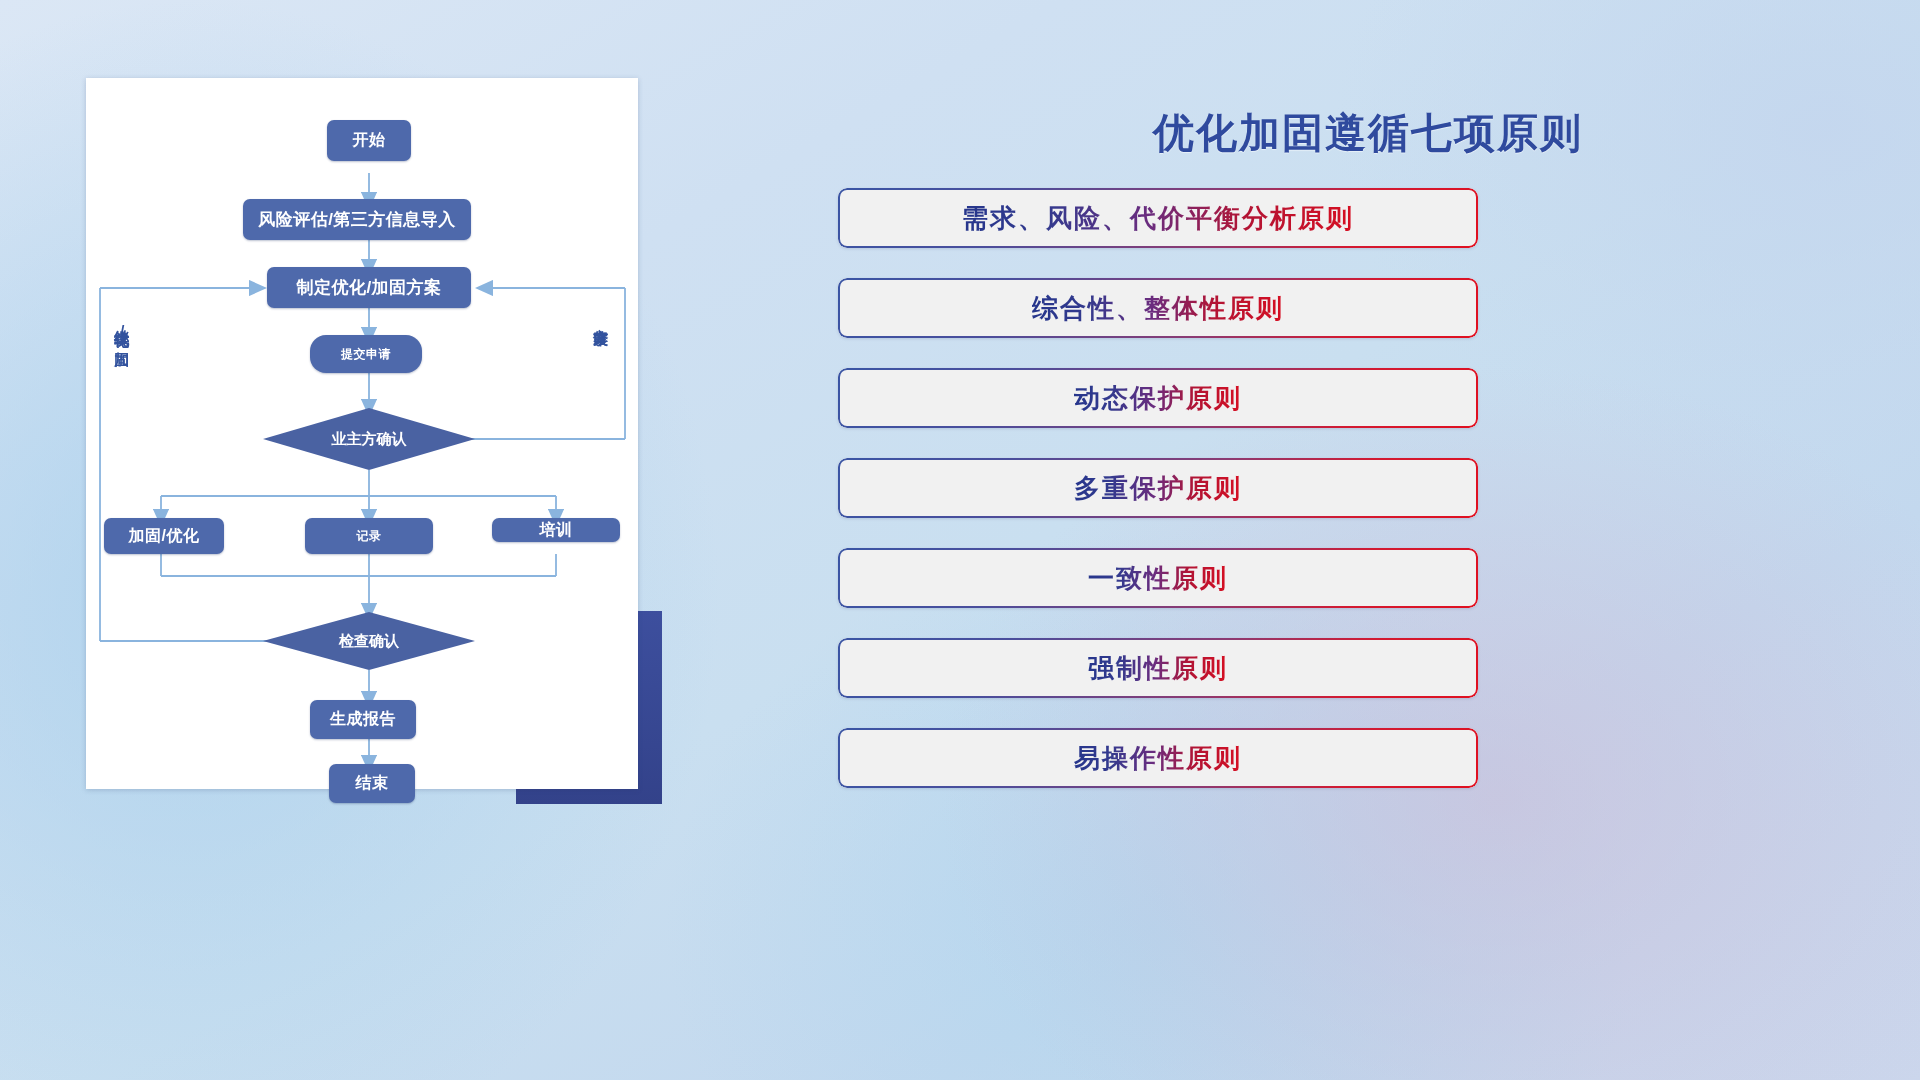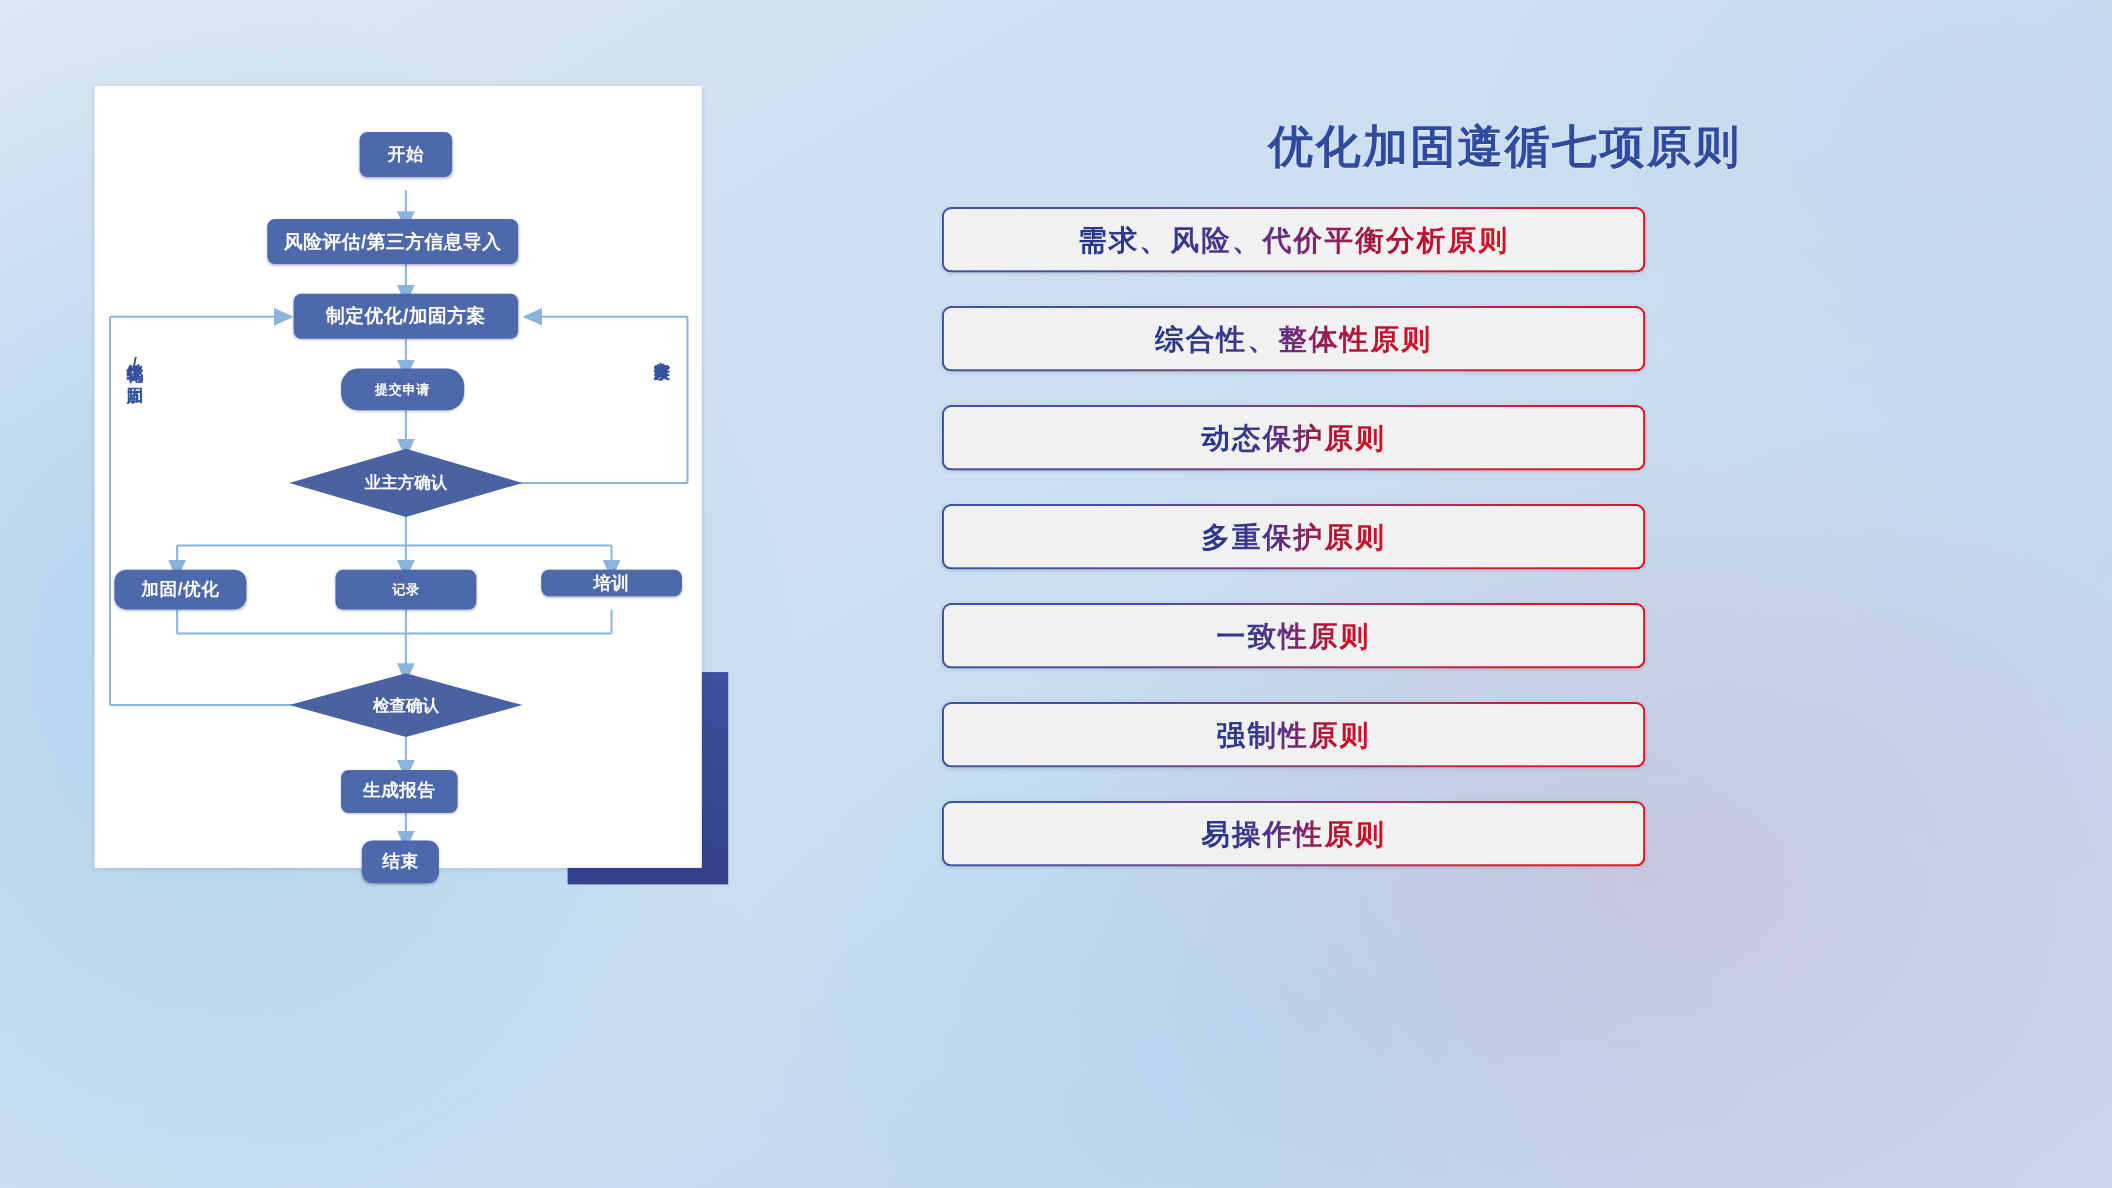--- a/index.html
+++ b/index.html
@@ -51,21 +51,21 @@
 
   
   #right-pane{ position:absolute; left:836px; top:16px; width:1060px; height:1080px; }
   #deck-title{
     position:absolute; left:112px; top:90px; width:840px;
     text-align:center; font-size:41px; font-weight:bold; letter-spacing:2px;
     color:#2f4a9e; text-shadow:0 1px 1px rgba(255,255,255,.55);
   }
   #principles{ position:absolute; left:0; top:172px; width:1060px; }
   .p-row{
-    position:relative; height:60px; margin-bottom:30px; width:640px; margin-left:20px;
+    position:relative; height:60px; margin-bottom:30px; width:640px; margin-left:2px;
     background:#f1f1f1; border-radius:9px;
     box-shadow:0 1px 3px rgba(50,70,120,.16);
     display:flex; align-items:center; justify-content:center;
   }
   .p-row::before{
     content:""; position:absolute; inset:0; border-radius:9px; padding:2px;
     background:linear-gradient(118deg,#3a55a4 0%,#4a4e9c 26%,#8c3a72 58%,#d21a32 80%,#e01020 100%);
     -webkit-mask:linear-gradient(#000 0 0) content-box,linear-gradient(#000 0 0);
     -webkit-mask-composite:xor; mask-composite:exclude;
     pointer-events:none;
@@ -140,42 +140,42 @@
 
   <div class="node" style="left:224px;top:257px;width:112px;height:38px;font-size:12px;border-radius:16px;">
     <span>提交申请</span>
   </div>
 
   <div class="diamond" style="left:177px;top:330px;width:212px;height:62px;font-size:15px;">
     <i class="dshape"></i>
     <span>业主方确认</span>
   </div>
 
-  <div class="node" style="left:18px;top:440px;width:120px;height:36px;font-size:16px;border-radius:11px;">
+  <div class="node" style="left:18px;top:440px;width:120px;height:36px;font-size:16px;">
     <span>加固/优化</span>
   </div>
 
   <div class="node" style="left:219px;top:440px;width:128px;height:36px;font-size:12px;">
     <span>记录</span>
   </div>
 
   <div class="node" style="left:406px;top:440px;width:128px;height:24px;font-size:16px;">
     <span>培训</span>
   </div>
 
   <div class="diamond" style="left:177px;top:534px;width:212px;height:58px;font-size:15px;">
     <i class="dshape"></i>
     <span>检查确认</span>
   </div>
 
   <div class="node" style="left:224px;top:622px;width:106px;height:39px;font-size:16px;">
     <span>生成报告</span>
   </div>
 
-  <div class="node" style="left:243px;top:686px;width:70px;height:39px;font-size:16px;border-radius:10px;">
+  <div class="node" style="left:243px;top:686px;width:86px;height:39px;font-size:16px;">
     <span>结束</span>
   </div>
 
   <div class="vlabel" style="left:28px;top:240px;height:130px;">继续优化/加固</div>
 
   <div class="vlabel" style="left:507px;top:238px;height:92px;">方案修改</div>
 </div>
 
 <div id="right-pane">
 

